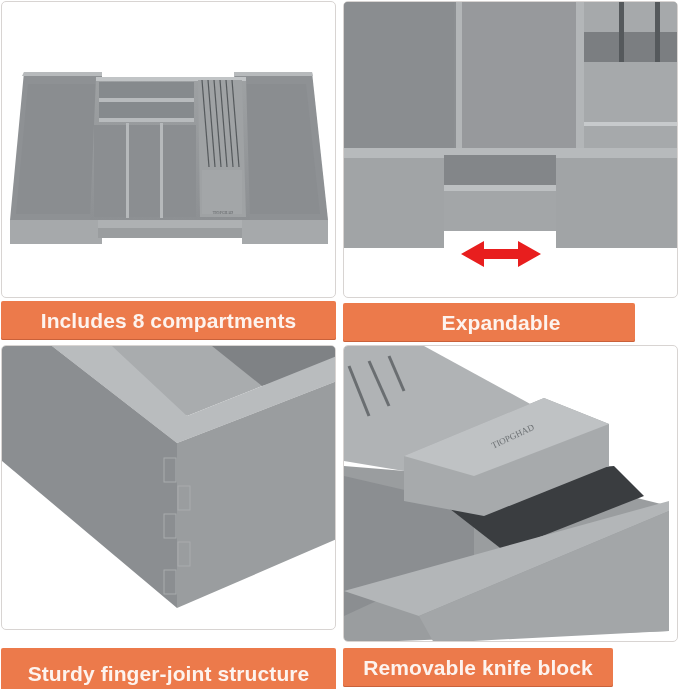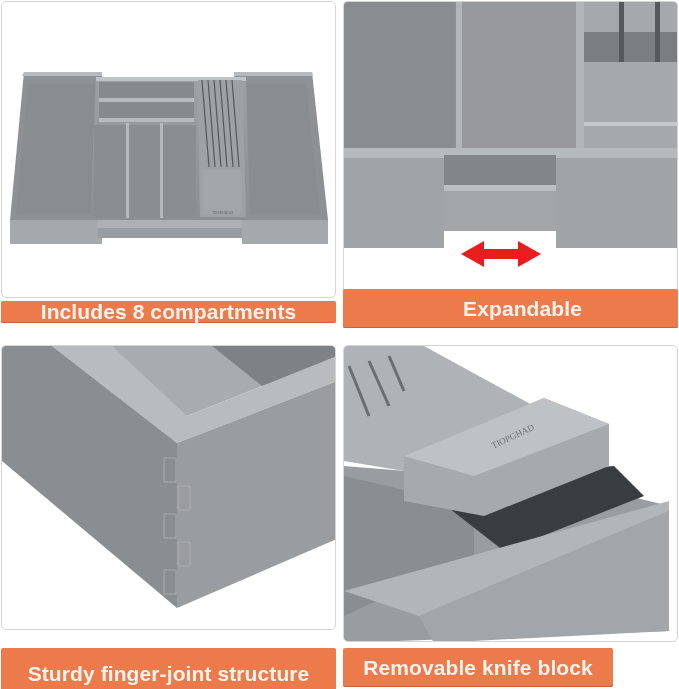--- a/index.html
+++ b/index.html
@@ -53,21 +53,21 @@
       <line x1="224" y1="78" x2="231" y2="165"></line>
       <line x1="230" y1="78" x2="237" y2="165"></line>
     </g>
     <rect x="200" y="168" width="40" height="44" fill="#a3a6a8"></rect>
     <text x="221" y="212" font-size="4" text-anchor="middle" fill="#5a5d60" font-family="Liberation Serif, serif">TIOPGHAD</text>
 
     <rect x="96" y="218" width="144" height="8" fill="#aeb1b3"></rect>
     <rect x="96" y="226" width="144" height="10" fill="#9a9d9f"></rect>
   </svg>
 </div>
-<div class="label" style="left:1px;top:301px;width:335px;height:22px;">Includes 8 compartments</div>
+<div class="label" style="left:1px;top:301px;width:335px;height:39px;">Includes 8 compartments</div>
 
 <div class="panel" style="left:343px;top:1px;width:335px;height:297px;">
   <svg width="335" height="297" viewBox="0 0 335 297">
     <rect x="0" y="0" width="335" height="146" fill="#8c8f92"></rect>
     <rect x="0" y="0" width="110" height="146" fill="#8a8d90"></rect>
     <rect x="112" y="0" width="6" height="146" fill="#b3b6b8"></rect>
     <rect x="118" y="0" width="120" height="146" fill="#97999c"></rect>
     <rect x="232" y="0" width="8" height="146" fill="#b3b6b8"></rect>
     <rect x="240" y="0" width="95" height="146" fill="#a6a9ab"></rect>
     <rect x="240" y="30" width="95" height="30" fill="#7b7e81"></rect>
@@ -78,21 +78,21 @@
     <rect x="0" y="156" width="100" height="90" fill="#a1a4a6"></rect>
     <rect x="100" y="153" width="112" height="30" fill="#838689"></rect>
     <rect x="100" y="183" width="112" height="6" fill="#bdc0c2"></rect>
     <rect x="100" y="189" width="112" height="40" fill="#a3a6a8"></rect>
     <rect x="212" y="156" width="123" height="90" fill="#a1a4a6"></rect>
     <rect x="100" y="229" width="112" height="20" fill="#ffffff"></rect>
 
     <polygon points="117,252 140,239 140,247 174,247 174,239 197,252 174,265 174,257 140,257 140,265" fill="#e81e1e"></polygon>
   </svg>
 </div>
-<div class="label" style="left:343px;top:289px;width:335px;height:39px;padding-left:24px;">Expandable</div>
+<div class="label" style="left:343px;top:303px;width:292px;height:39px;padding-left:24px;">Expandable</div>
 
 <div class="panel" style="left:1px;top:345px;width:335px;height:285px;">
   <svg width="335" height="285" viewBox="0 0 335 285">
     <polygon points="0,0 335,0 335,255 175,262 0,110" fill="#ffffff"></polygon>
 
     <polygon points="60,0 335,0 335,10 185,70" fill="#a9acae"></polygon>
     <polygon points="210,0 335,0 335,20 260,40" fill="#7f8285"></polygon>
 
     <polygon points="50,0 110,0 185,70 335,10 335,35 175,97 " fill="#b9bcbe"></polygon>
 

